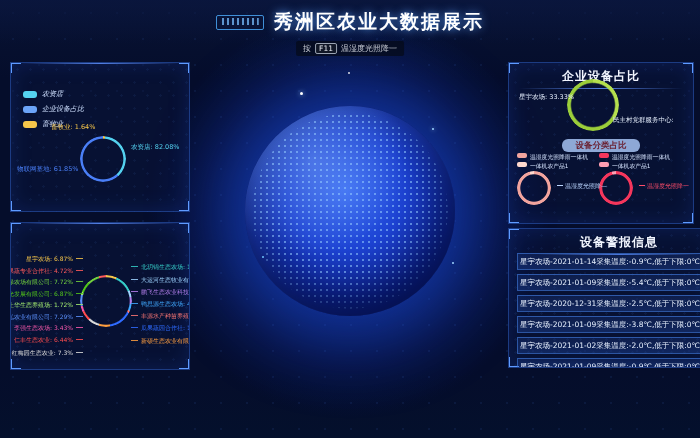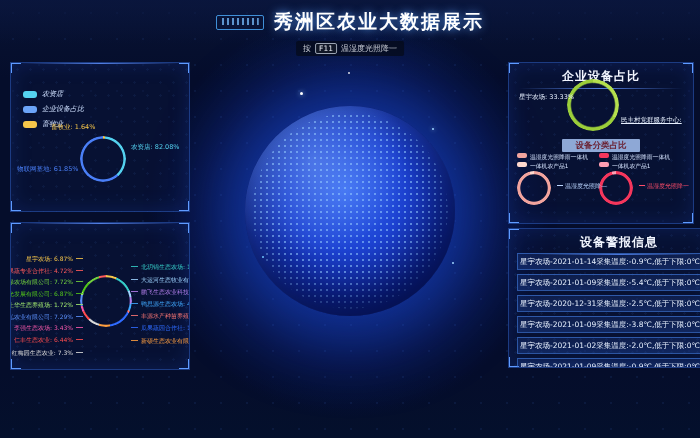--- a/index.html
+++ b/index.html
@@ -106,35 +106,35 @@
   .d-cat-right{left:90px;}
   
   .legend{list-style:none;margin:0;padding:0;position:absolute;left:12px;top:26px;}
   .legend li{display:flex;align-items:center;margin-bottom:5px;font-size:7px;color:#cfe0ff;font-style:italic;}
   .swatch{display:inline-block;width:14px;height:7px;border-radius:3px;margin-right:5px;}
   .clabel{position:absolute;font-size:6.5px;white-space:nowrap;}
   .il-0{left:40px;top:60px;}
   .il-1{left:120px;top:80px;}
   .il-2{left:6px;top:102px;}
   .dl-0{left:10px;top:30px;color:#e8f1ff;}
-  .dl-1{left:112px;top:53px;color:#e8f1ff;text-decoration:underline;}
+  .dl-1{left:104px;top:53px;color:#e8f1ff;}
   .ent-lbl{position:absolute;font-size:6px;white-space:nowrap;}
   .ent-left .ent-lbl{right:106px;}
   .ent-left .ent-lbl::after{content:"";display:inline-block;width:7px;height:1px;background:currentColor;margin-left:3px;vertical-align:2px;opacity:.85;}
   .ent-right .ent-lbl{left:120px;}
   .ent-right .ent-lbl::before{content:"";display:inline-block;width:7px;height:1px;background:currentColor;margin-right:3px;vertical-align:2px;opacity:.85;}
   .el-0{top:32px;} .el-1{top:44px;} .el-2{top:55px;} .el-3{top:67px;} .el-4{top:78px;}
   .el-5{top:90px;} .el-6{top:101px;} .el-7{top:113px;} .el-8{top:126px;}
   .er-0{top:40px;} .er-1{top:53px;} .er-2{top:65px;} .er-3{top:77px;} .er-4{top:89px;}
   .er-5{top:101px;} .er-6{top:114px;}
   
   .cat-bar{
     position:absolute;left:50%;transform:translateX(-50%);top:76px;
     width:78px;height:13px;line-height:13px;text-align:center;
-    background:#8ea8d6;color:#6b2334;font-size:8.5px;font-weight:bold;border-radius:1px;
+    background:#8ea8d6;color:#6b2334;font-size:8.5px;font-weight:bold;border-radius:6px;
   }
   .cat-legend{position:absolute;top:90px;font-size:5.8px;color:#d6e4ff;line-height:8.5px;}
   .cat-legend.left{left:8px;}
   .cat-legend.right{left:90px;}
   .cat-legend .swatch{width:10px;height:5px;margin-right:3px;border-radius:2px;vertical-align:1px;}
   .cat-pointer{position:absolute;top:119px;font-size:6px;white-space:nowrap;}
   .cat-pointer::before{content:"";display:inline-block;width:6px;height:1px;background:currentColor;margin-right:2px;vertical-align:2px;}
   .cp-left{left:48px;}
   .cp-right{left:130px;}
   

